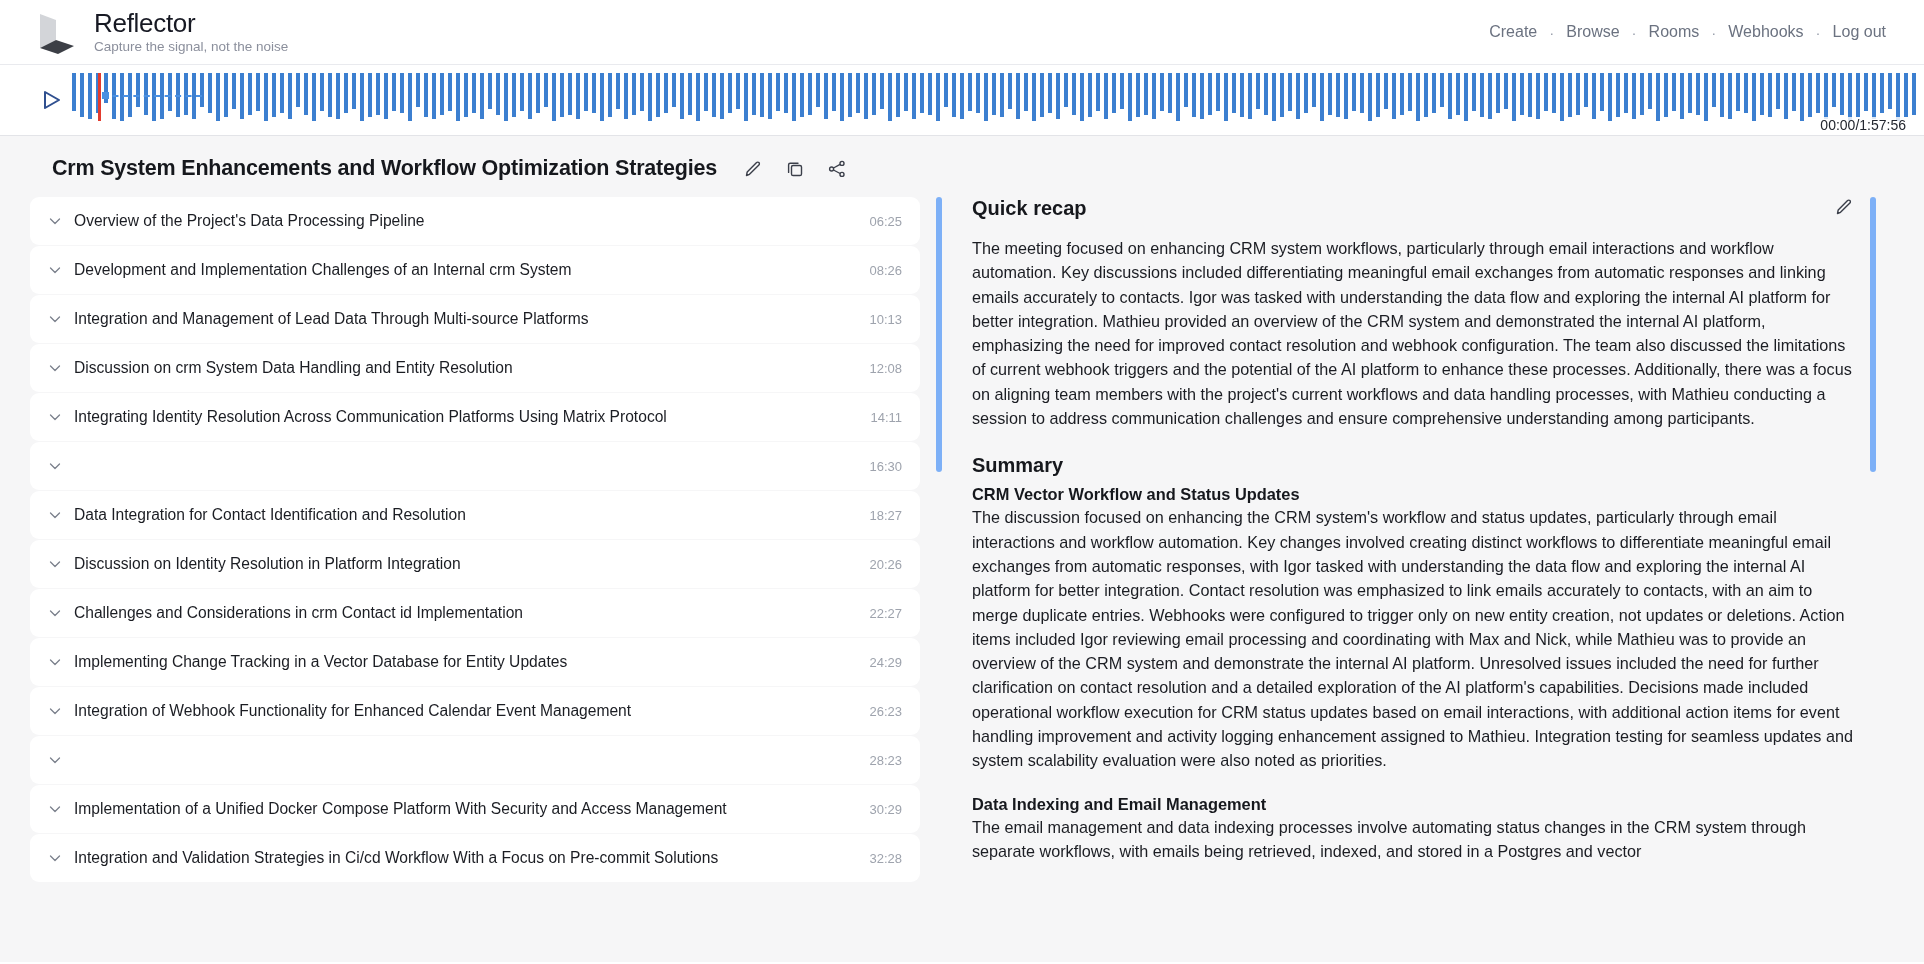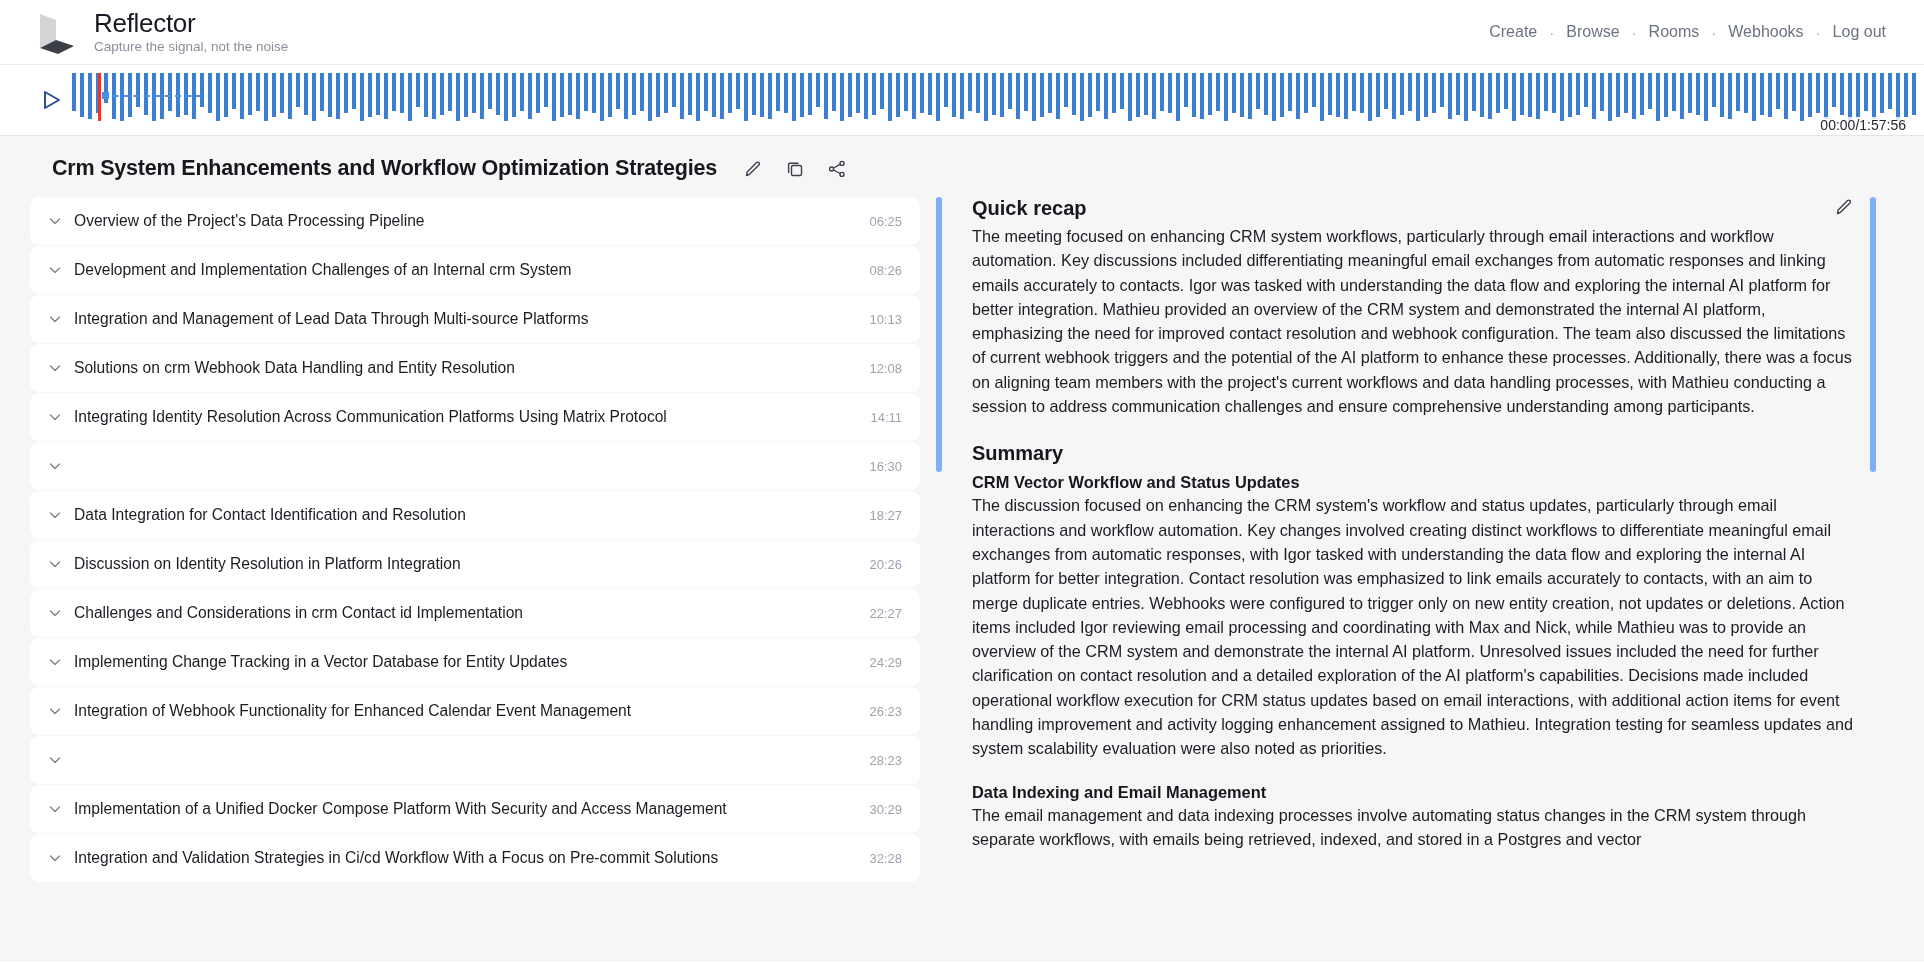--- a/index.html
+++ b/index.html
@@ -138,21 +138,21 @@
     background: #7db0f7; cursor: grab;
   }
 
   
   .right-panel {
     flex: 1; position: relative; min-height: 0; overflow: hidden;
     padding-right: 40px;
   }
   .recap-head {
     display: flex; align-items: flex-start;
-    margin-bottom: 4px;
+    margin-bottom: 16px;
     justify-content: center;
   }
   .sec-h1 { font-size: 20px; font-weight: 700; color: #16181d; }
   .edit-recap { margin-left: auto; cursor: pointer; display: flex; }
   .body-p {
     font-size: 16.2px; line-height: 24.3px; color: #1b1d23;
     text-align: left;
   }
   .sec-h2 {
     font-size: 20px; font-weight: 700; color: #16181d;
@@ -498,21 +498,21 @@
             </span>
             <span class="chapter-title">Integration and Management of Lead Data Through Multi-source Platforms</span>
             <span class="chapter-time">10:13</span>
           </div>
           <div class="chapter">
             <span class="chev">
               <svg width="14" height="14" viewBox="0 0 14 14" aria-hidden="true">
                 <polyline points="2.5,5 7,9.5 11.5,5" fill="none" stroke="#7b808c" stroke-width="1.3" stroke-linecap="round" stroke-linejoin="round"></polyline>
               </svg>
             </span>
-            <span class="chapter-title">Solutions on crm Webhook Data Handling and Entity Resolution</span>
+            <span class="chapter-title">Discussion on crm System Data Handling and Entity Resolution</span>
             <span class="chapter-time">12:08</span>
           </div>
           <div class="chapter">
             <span class="chev">
               <svg width="14" height="14" viewBox="0 0 14 14" aria-hidden="true">
                 <polyline points="2.5,5 7,9.5 11.5,5" fill="none" stroke="#7b808c" stroke-width="1.3" stroke-linecap="round" stroke-linejoin="round"></polyline>
               </svg>
             </span>
             <span class="chapter-title">Integrating Identity Resolution Across Communication Platforms Using Matrix Protocol</span>
             <span class="chapter-time">14:11</span>

